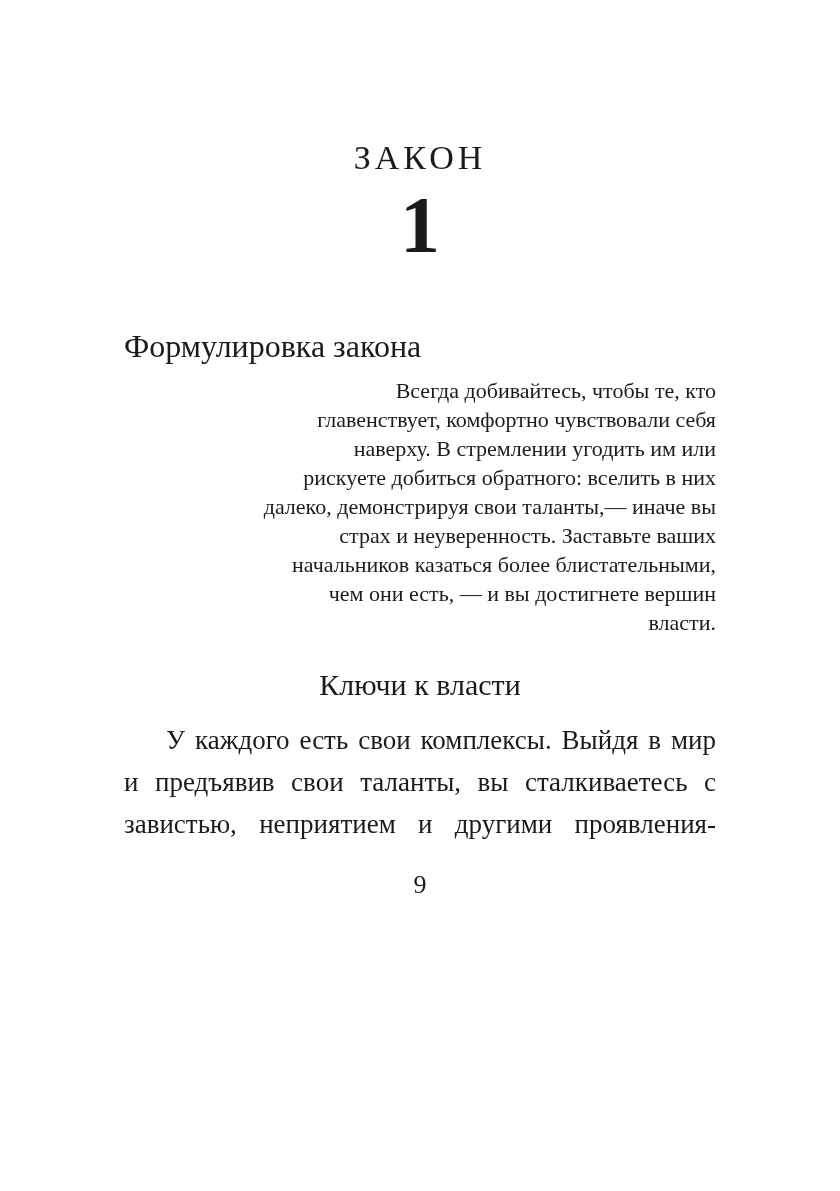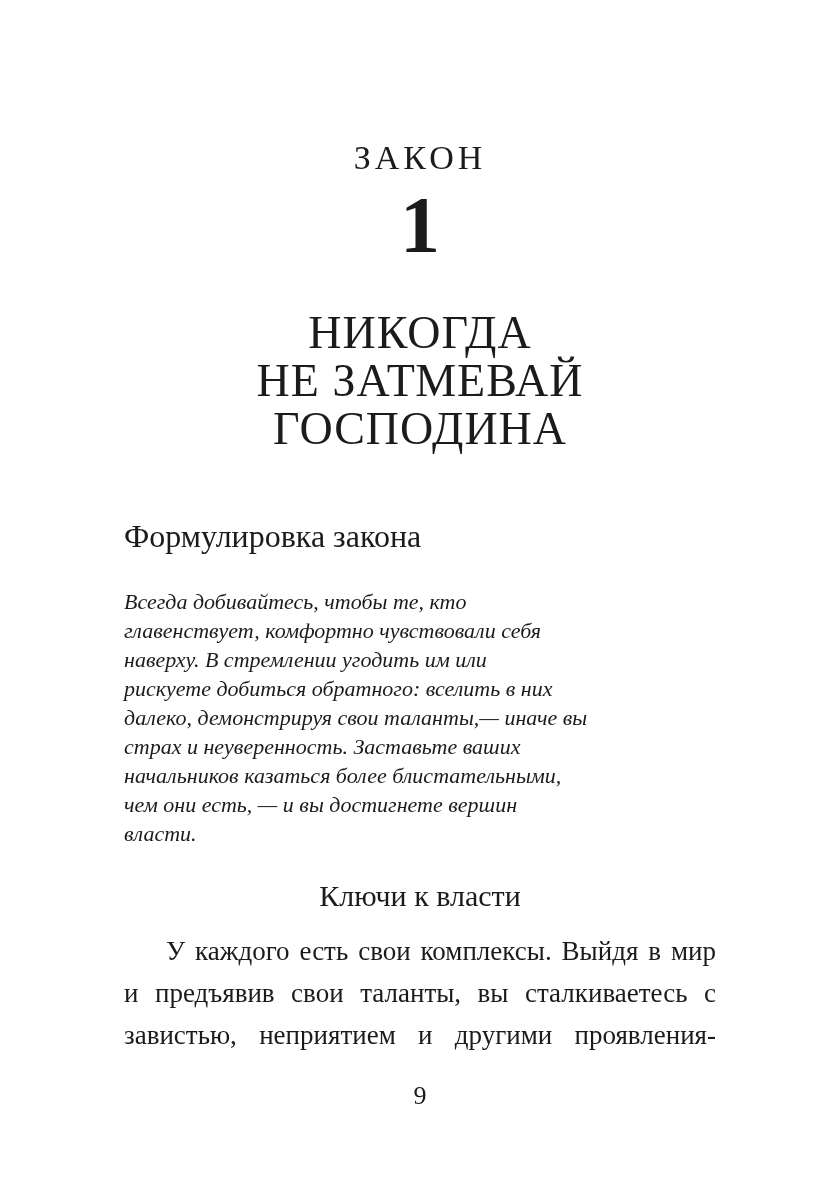--- a/index.html
+++ b/index.html
@@ -43,25 +43,24 @@
     margin-top: 46px;
   }
   .h-formulation {
     text-align: left;
     font-size: 32px;
     line-height: 38px;
     margin-top: 64px;
     font-weight: normal;
   }
   .formulation {
-    margin-top: 32px;
-    font-style: italic;
+    margin-top: 11px;
     font-size: 22px;
     line-height: 29px;
-    text-align: left;
+    text-align: right;
   }
   .h-keys {
     text-align: center;
     font-size: 30px;
     line-height: 36px;
     margin-top: 30px;
     font-weight: normal;
   }
   .body-text {
     margin-top: 16px;
@@ -85,25 +84,20 @@
 </head>
 <body>
 
 <div class="page">
   <div class="content">
 
     <div class="law-label">ЗАКОН</div>
 
     <div class="law-number">1</div>
 
-    <div class="law-title">
-      <div>НИКОГДА</div>
-      <div>НЕ ЗАТМЕВАЙ</div>
-      <div>ГОСПОДИНА</div>
-    </div>
 
     <div class="h-formulation">Формулировка закона</div>
 
     <div class="formulation">
       <div>Всегда добивайтесь, чтобы те, кто</div>
       <div>главенствует, комфортно чувствовали себя</div>
       <div>наверху. В стремлении угодить им или</div>
       <div>рискуете добиться обратного: вселить в них</div>
       <div>далеко, демонстрируя свои таланты,— иначе вы</div>
       <div>страх и неуверенность. Заставьте ваших</div>

